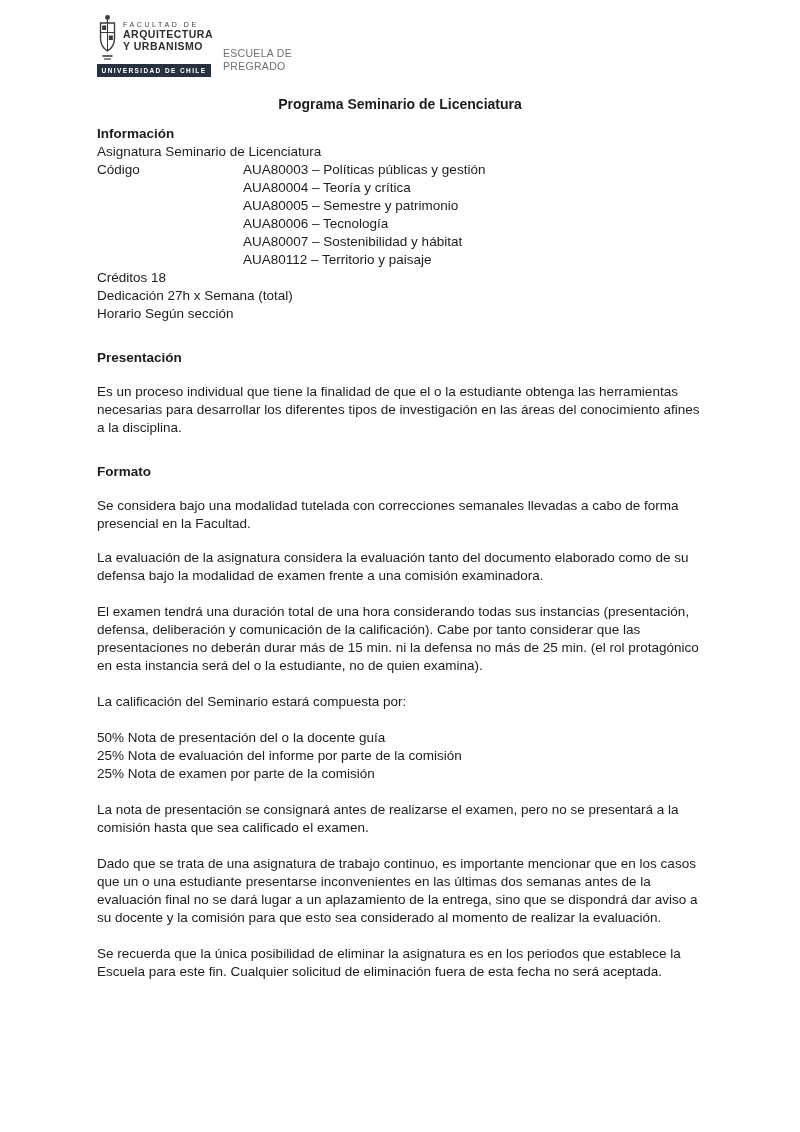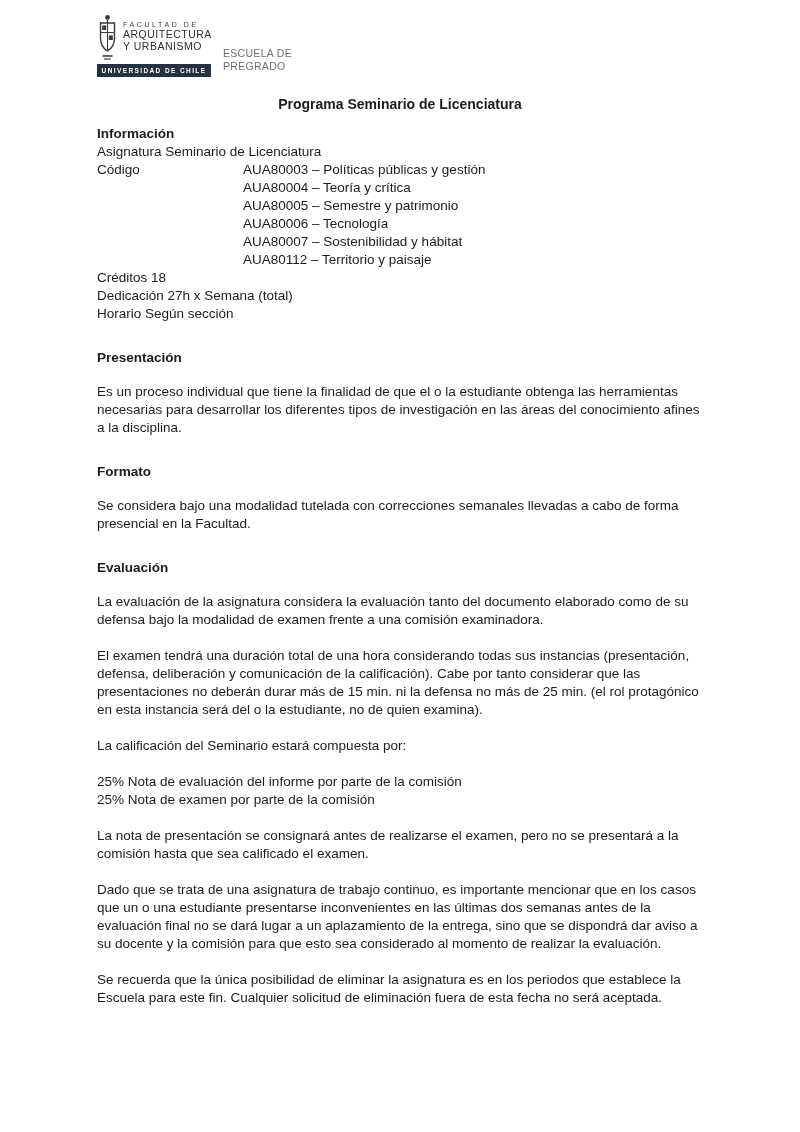--- a/index.html
+++ b/index.html
@@ -16,21 +16,21 @@
     overflow: hidden;
     margin: 0 auto;
   }
   
   .header { position: absolute; top: 14px; left: 97px; display: flex; align-items: flex-start; }
   .logo-block { display: flex; flex-direction: column; width: 114px; }
   .logo-top { display: flex; align-items: flex-start; gap: 5px; }
   .crest { flex: 0 0 auto; }
   .logo-lines { padding-top: 7px; }
   .logo-line1 { font-size: 7px; letter-spacing: 2.6px; color: #3c3c3c; white-space: nowrap; }
-  .logo-line2, .logo-line3 { font-size: 10.5px; font-weight: normal; letter-spacing: 0.5px; color: #2e2e2e; line-height: 12px; white-space: nowrap; }
+  .logo-line2, .logo-line3 { font-size: 10.5px; font-weight: bold; letter-spacing: 0.5px; color: #2e2e2e; line-height: 12px; white-space: nowrap; }
   .logo-banner {
     margin-top: 3px;
     background: #25313f;
     color: #ffffff;
     font-size: 6.5px;
     font-weight: bold;
     letter-spacing: 1.4px;
     text-align: center;
     padding: 3px 2px;
     white-space: nowrap;
@@ -125,26 +125,26 @@
     <div class="line">Créditos 18</div>
     <div class="line">Dedicación 27h x Semana (total)</div>
     <div class="line">Horario Según sección</div>
 
     <h2 class="sec">Presentación</h2>
     <p class="tight">Es un proceso individual que tiene la finalidad de que el o la estudiante obtenga las herramientas necesarias para desarrollar los diferentes tipos de investigación en las áreas del conocimiento afines a la disciplina.</p>
 
     <h2 class="sec">Formato</h2>
     <p class="tight">Se considera bajo una modalidad tutelada con correcciones semanales llevadas a cabo de forma presencial en la Facultad.</p>
 
-    <h2 class="sec">Evaluación</h2>
     <p class="tight">La evaluación de la asignatura considera la evaluación tanto del documento elaborado como de su defensa bajo la modalidad de examen frente a una comisión examinadora.</p>
     <p>El examen tendrá una duración total de una hora considerando todas sus instancias (presentación, defensa, deliberación y comunicación de la calificación). Cabe por tanto considerar que las presentaciones no deberán durar más de 15 min. ni la defensa no más de 25 min. (el rol protagónico en esta instancia será del o la estudiante, no de quien examina).</p>
     <p>La calificación del Seminario estará compuesta por:</p>
 
     <div class="grade-list">
+      <div class="line">50% Nota de presentación del o la docente guía</div>
       <div class="line">25% Nota de evaluación del informe por parte de la comisión</div>
       <div class="line">25% Nota de examen por parte de la comisión</div>
     </div>
 
     <p>La nota de presentación se consignará antes de realizarse el examen, pero no se presentará a la comisión hasta que sea calificado el examen.</p>
     <p>Dado que se trata de una asignatura de trabajo continuo, es importante mencionar que en los casos que un o una estudiante presentarse inconvenientes en las últimas dos semanas antes de la evaluación final no se dará lugar a un aplazamiento de la entrega, sino que se dispondrá dar aviso a su docente y la comisión para que esto sea considerado al momento de realizar la evaluación.</p>
     <p>Se recuerda que la única posibilidad de eliminar la asignatura es en los periodos que establece la Escuela para este fin. Cualquier solicitud de eliminación fuera de esta fecha no será aceptada.</p>
 
   </div>
 

